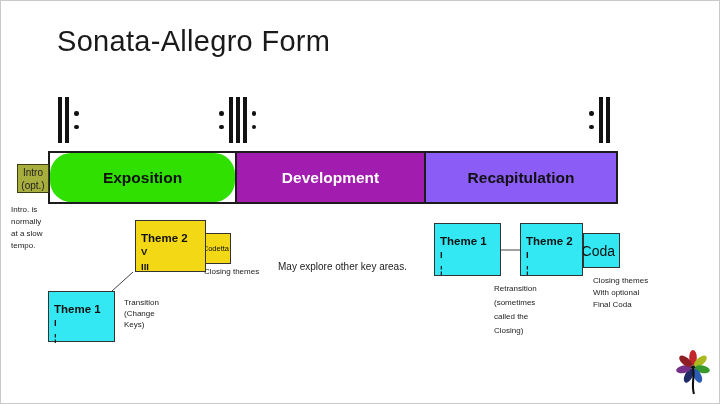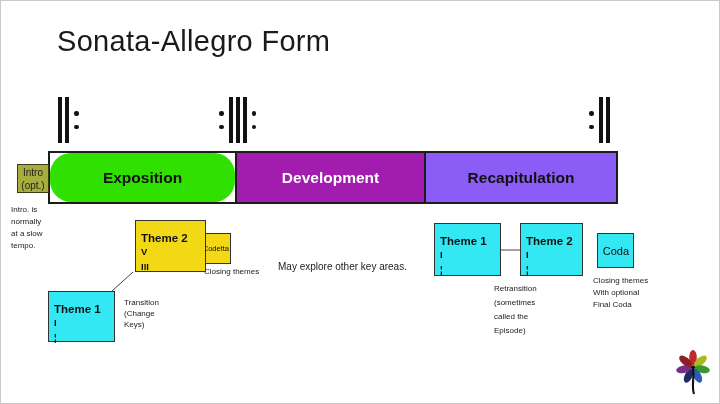--- a/index.html
+++ b/index.html
@@ -59,24 +59,24 @@
   .expo-theme2 { left:134px; top:219px; width:71px; height:52px; z-index:2; }
   .codetta {
     position:absolute; left:198px; top:232px; width:32px; height:31px;
     border:1.5px solid #333; box-sizing:border-box; z-index:1;
     display:flex; align-items:center; justify-content:flex-end;
     font-size:7.5px; color:#111; padding-right:1px;
   }
   .recap-theme1 { left:433px; top:222px; width:67px; height:53px; z-index:2; }
   .recap-theme2 { left:519px; top:222px; width:63px; height:53px; z-index:2; }
   .coda {
-    position:absolute; left:596px; top:232px; width:37px; height:35px;
+    position:absolute; left:582px; top:232px; width:37px; height:35px;
     border:1.5px solid #333; box-sizing:border-box; z-index:1;
     display:flex; align-items:center; justify-content:flex-end;
-    font-size:11px; color:#111; padding-right:4px;
+    font-size:14px; color:#111; padding-right:4px;
   }
 
   .overlay { position:absolute; left:0; top:0; width:720px; height:404px; pointer-events:none; }
   .logo { position:absolute; left:671px; top:347px; width:42px; height:48px; }
 </style>
 </head>
 <body>
 
 <div class="canvas">
 
@@ -159,21 +159,21 @@
     <div class="tb-title">Theme 2</div>
     <div class="tb-line">I</div>
     <div class="tb-line">¦</div>
   </div>
 
   <div class="coda" style="background: rgb(51, 232, 242);">Coda</div>
 
   <div class="note retransition-note">Retransition
 (sometimes
 called the
-Episode)</div>
+Closing)</div>
   <div class="note closing-note-recap">Closing themes
 With optional
 Final Coda</div>
 
   <svg class="overlay" viewBox="0 0 720 404">
     <line x1="111" y1="290" x2="132" y2="271" stroke="#444" stroke-width="1"></line>
     <line x1="500" y1="249" x2="519" y2="249" stroke="#444" stroke-width="1"></line>
   </svg>
 
   <svg class="logo" viewBox="0 0 44 50">

